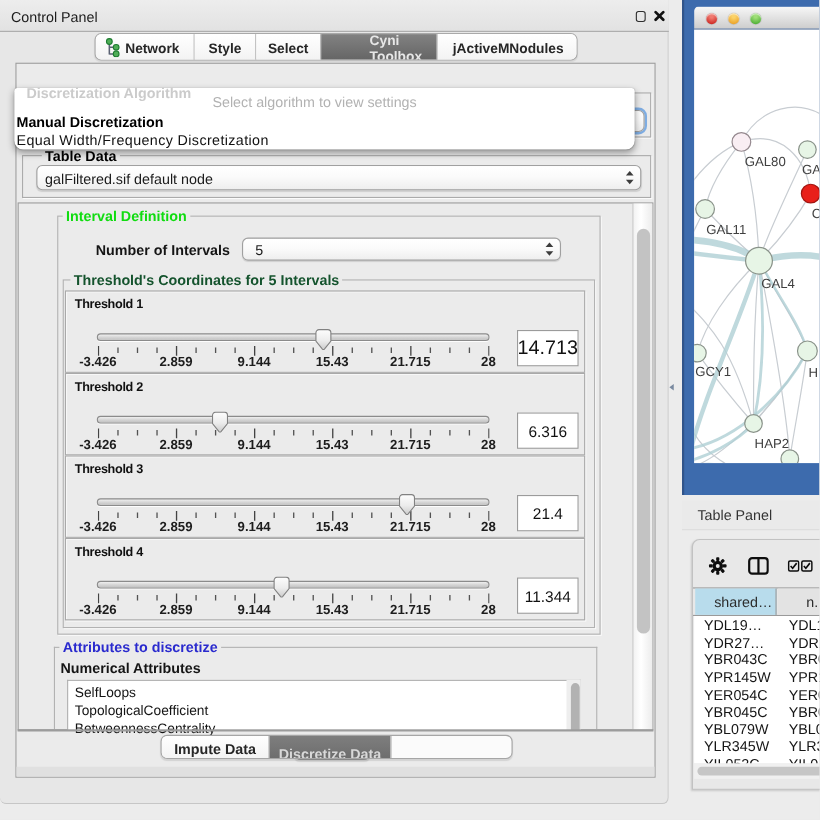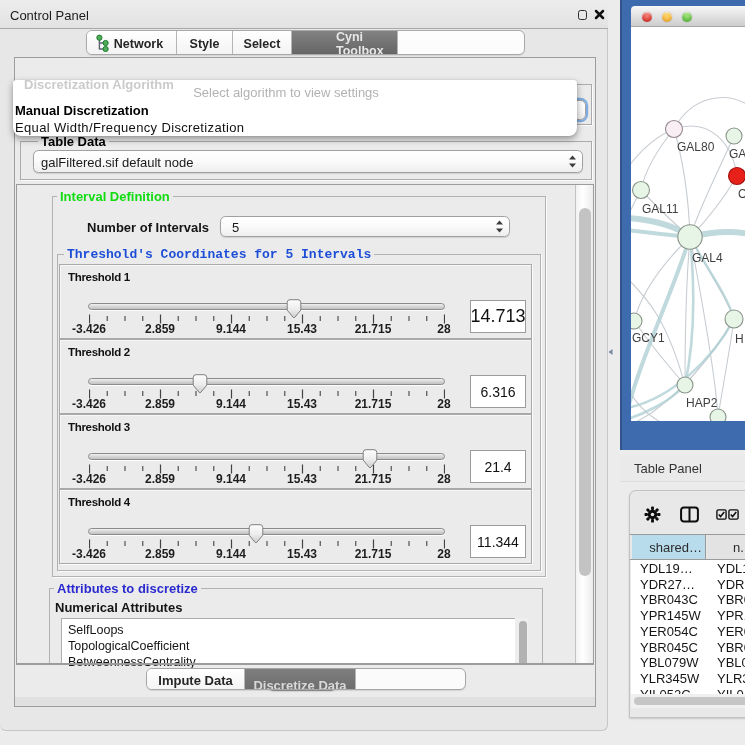--- a/index.html
+++ b/index.html
@@ -15,20 +15,21 @@
 <div class="abs" style="left:10px;top:8px;font-size:13px;color:#1c1c1c;">Control Panel</div>
 <div class="abs" style="left:578px;top:10px;width:9px;height:10px;border:1.5px solid #2d2d2d;border-radius:2.5px;"></div>
 <svg class="abs" style="left:594px;top:9px;" width="11" height="11" viewBox="0 0 11 11">
     <path d="M2,2 L9,9 M9,2 L2,9" stroke="#111" stroke-width="2.5" stroke-linecap="round"></path>
   </svg>
 <div class="abs" style="left:86px;top:30px;width:439px;height:25px;background:#fcfcfc;border:1px solid #a9a9a9;border-radius:6px;overflow:hidden;box-shadow:0 1px 1px rgba(0,0,0,.08);">
 <div style="position:absolute;left:0px;top:0;width:90px;height:25px;background:linear-gradient(#ffffff,#f2f2f2);color:#262626;border-right:1px solid #b5b5b5;padding-left:14px;display:flex;align-items:center;justify-content:center;font-size:12.5px;font-weight:700;">Network</div>
 <div style="position:absolute;left:90px;top:0;width:56px;height:25px;background:linear-gradient(#ffffff,#f2f2f2);color:#262626;border-right:1px solid #b5b5b5;display:flex;align-items:center;justify-content:center;font-size:12.5px;font-weight:700;">Style</div>
 <div style="position:absolute;left:146px;top:0;width:59px;height:25px;background:linear-gradient(#ffffff,#f2f2f2);color:#262626;border-right:1px solid #b5b5b5;display:flex;align-items:center;justify-content:center;font-size:12.5px;font-weight:700;">Select</div>
 <div style="position:absolute;left:205px;top:0;width:106px;height:25px;background:linear-gradient(#828282,#636363);color:#e7e7e7;border-right:1px solid #b5b5b5;display:flex;align-items:center;justify-content:center;font-size:12.5px;font-weight:700;padding-left:44px;">Cyni Toolbox</div>
+<div style="position:absolute;left:311px;top:0;width:128px;height:25px;background:linear-gradient(#ffffff,#f2f2f2);color:#262626;display:flex;align-items:center;justify-content:center;font-size:12.5px;font-weight:700;">jActiveMNodules</div>
 </div>
 <svg class="abs" style="left:93px;top:33px;" width="18" height="19" viewBox="0 0 18 19">
 <path d="M6.4,5.5 V16.5 M6.4,10 H11.6 M6.4,16 H11.6" stroke="#5a6273" stroke-width="1.4" fill="none"></path>
 <circle cx="6.4" cy="4.7" r="2.6" fill="#4fae57" stroke="#1e7c31" stroke-width="1"></circle>
 <circle cx="12.6" cy="10" r="2.6" fill="#4fae57" stroke="#1e7c31" stroke-width="1"></circle>
 <circle cx="12.6" cy="16" r="2.6" fill="#4fae57" stroke="#1e7c31" stroke-width="1"></circle>
 </svg>
 <div class="abs" style="left:14px;top:57px;width:582px;height:650px;border:1px solid #9d9d9d;background:#ebebeb;"></div>
 <div class="abs" style="left:15px;top:697px;width:580px;height:9px;background:#e0e0e0;"></div>
 <div class="abs" style="left:20px;top:84px;width:572px;height:41px;border:1px solid #ababab;box-shadow:1px 1px 0 rgba(255,255,255,.8);"></div>
@@ -53,21 +54,21 @@
 <div class="abs" style="left:52px;top:196px;width:494px;height:381px;border:1px solid #b2b2b2;box-shadow:1px 1px 0 rgba(255,255,255,.8);"></div>
 <div class="abs gtitle" style="left:57px;top:190px;color:#10dc10;">Interval Definition</div>
 <div class="abs" style="left:87px;top:220px;font-size:13px;font-weight:700;color:#151515;">Number of Intervals</div>
 <div class="combo abs" style="left:220px;top:216px;width:290px;height:21px;"></div>
 <div class="abs ctext" style="left:232px;top:220px;">5</div>
 <svg class="abs" style="left:495px;top:219px;" width="9" height="15" viewBox="0 0 9 15">
     <path d="M1,5.5 L4.5,1.5 L8,5.5 Z" fill="#3c3c3c"></path>
     <path d="M1,9.5 L4.5,13.5 L8,9.5 Z" fill="#3c3c3c"></path>
   </svg>
 <div class="abs" style="left:57px;top:254px;width:484px;height:317px;border:1px solid #b2b2b2;box-shadow:1px 1px 0 rgba(255,255,255,.8);"></div>
-<div class="abs gtitle" style="left:64px;top:248px;color:#1d4ed8;font-family:Liberation Mono, monospace;">Threshold's Coordinates for 5 Intervals</div>
+<div class="abs gtitle" style="left:64px;top:248px;color:#14532d;">Threshold's Coordinates for 5 Intervals</div>
 <div class="abs" style="left:59px;top:264px;width:473px;height:75px;border:1px solid #a9a9a9;box-shadow:1px 1px 0 rgba(255,255,255,.85), inset 1px 1px 0 rgba(255,255,255,.6);background:#ebebeb;"></div>
 <div class="abs" style="left:68px;top:271px;font-size:11.5px;font-weight:700;letter-spacing:-0.3px;color:#111;">Threshold 1</div>
 <div class="abs" style="left:88.0px;top:303px;width:357px;height:7px;border:1px solid #8b8b8b;border-radius:3.5px;background:linear-gradient(#f0f0f0,#d6d6d6 50%,#c2c2c2);box-shadow:0 1px 0 rgba(255,255,255,.9);"></div>
 <svg class="abs" style="left:88.5px;top:314px;" width="356" height="10" viewBox="0 0 356 10">
     <path d="M0.50,0.5 V9.5" stroke="#434343" stroke-width="1.2"></path>
     <path d="M18.25,2 V7" stroke="#525252" stroke-width="1.2"></path>
     <path d="M36.00,2 V7" stroke="#525252" stroke-width="1.2"></path>
     <path d="M53.75,2 V7" stroke="#525252" stroke-width="1.2"></path>
     <path d="M71.50,0.5 V9.5" stroke="#434343" stroke-width="1.2"></path>
     <path d="M89.25,2 V7" stroke="#525252" stroke-width="1.2"></path>

